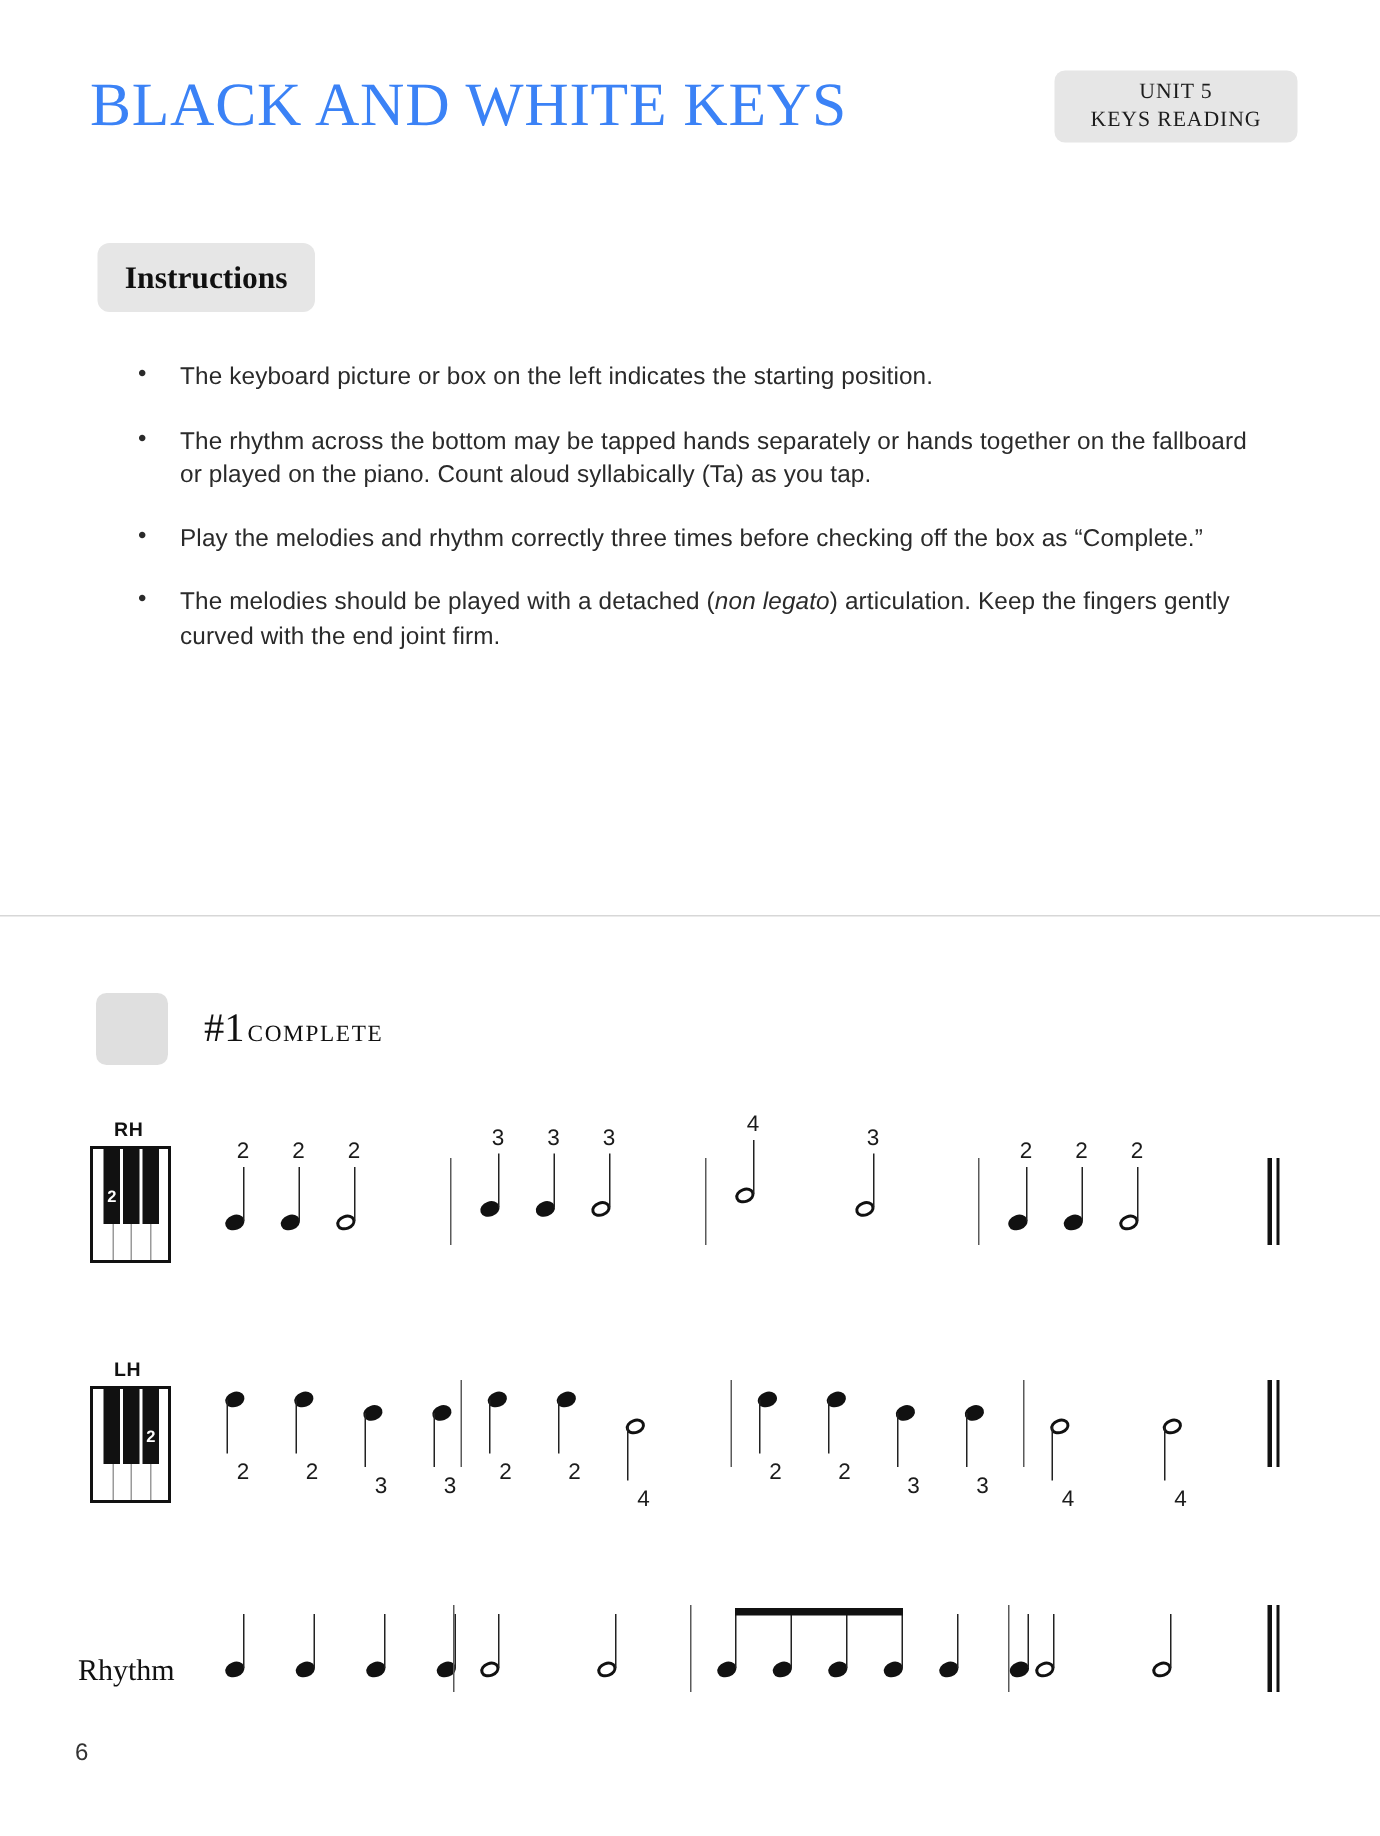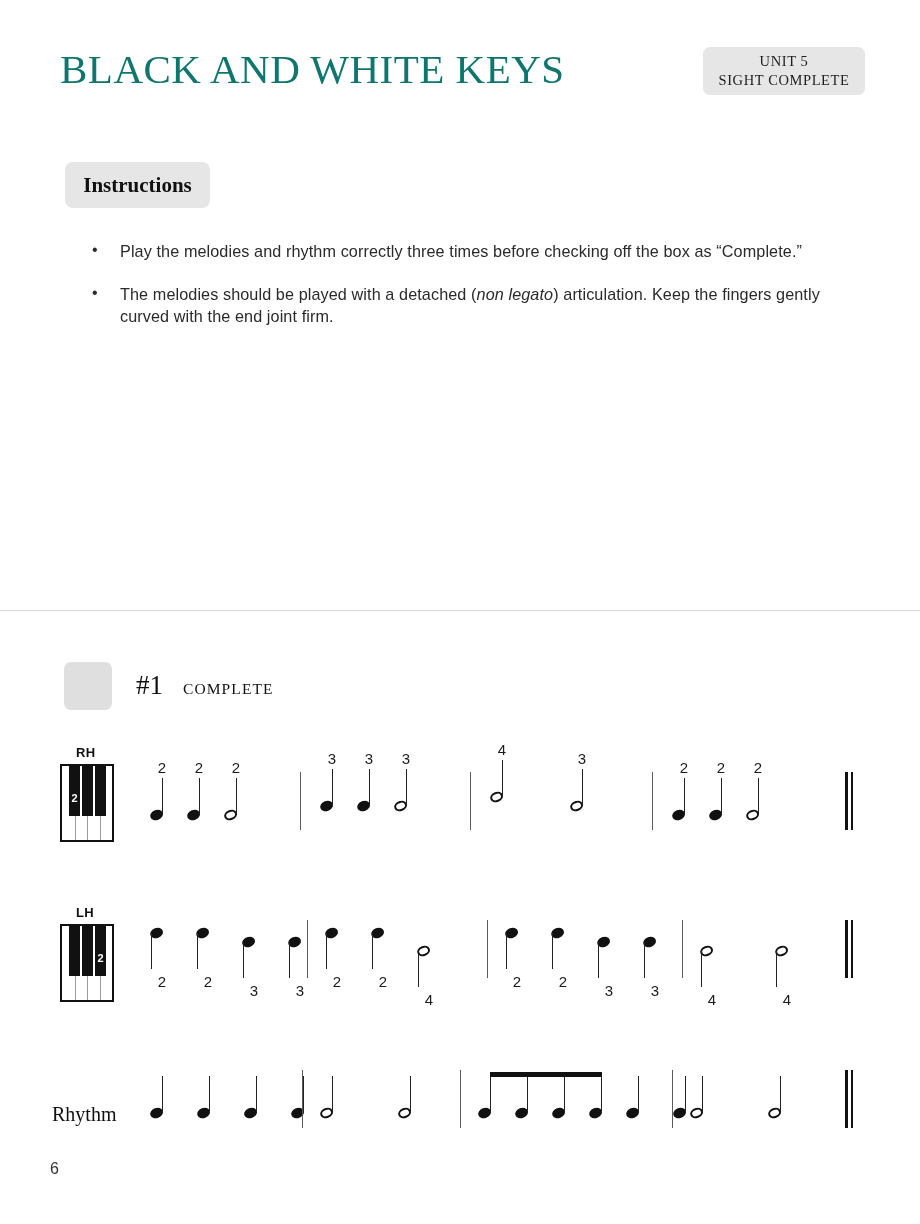--- a/index.html
+++ b/index.html
@@ -17,21 +17,21 @@
   }
 
   
   #page-title {
     position: absolute;
     left: 60px;
     top: 45px;
     font-family: "Liberation Serif", serif;
     font-size: 41px;
     letter-spacing: 0.5px;
-    color: #0f766e;
+    color: #3b82f6;
     white-space: nowrap;
   }
   #unit-badge {
     position: absolute;
     left: 703px;
     top: 47px;
     width: 162px;
     height: 48px;
     background: #e6e6e6;
     border-radius: 7px;
@@ -117,21 +117,21 @@
     left: 136px;
     top: 670px;
     font-family: "Liberation Serif", serif;
     color: #111111;
     white-space: nowrap;
   }
   #exercise-label .num { font-size: 27px; }
   #exercise-label .complete {
     font-size: 15.5px;
     letter-spacing: 1.1px;
-    margin-left: 20px;
+    margin-left: 2px;
   }
 
   
   .system { position: absolute; left: 0; width: 920px; }
   #rh-system { top: 740px; height: 130px; }
   #lh-system { top: 900px; height: 130px; }
   #rhythm-system { top: 1070px; height: 90px; }
 
   .hand-label {
     position: absolute;
@@ -229,26 +229,28 @@
     color: #333333;
   }
 </style>
 </head>
 <body>
 
 <div id="page-title">BLACK AND WHITE KEYS</div>
 
 <div id="unit-badge">
   <div>UNIT 5</div>
-  <div>SIGHT COMPLETE</div>
+  <div>KEYS READING</div>
 </div>
 
 <div id="instructions-badge">Instructions</div>
 
 <ul id="instruction-list">
+  <li>The keyboard picture or box on the left indicates the starting position.</li>
+  <li>The rhythm across the bottom may be tapped hands separately or hands together on the fallboard or played on the piano. Count aloud syllabically (Ta) as you tap.</li>
   <li>Play the melodies and rhythm correctly three times before checking off the box as “Complete.”</li>
   <li>The melodies should be played with a detached (<em>non legato</em>) articulation. Keep the fingers gently curved with the end joint firm.</li>
 </ul>
 
 <div id="divider"></div>
 
 <div id="complete-checkbox"></div>
 <div id="exercise-label">
   <span class="num">#1</span><span class="complete">COMPLETE</span>
 </div>

